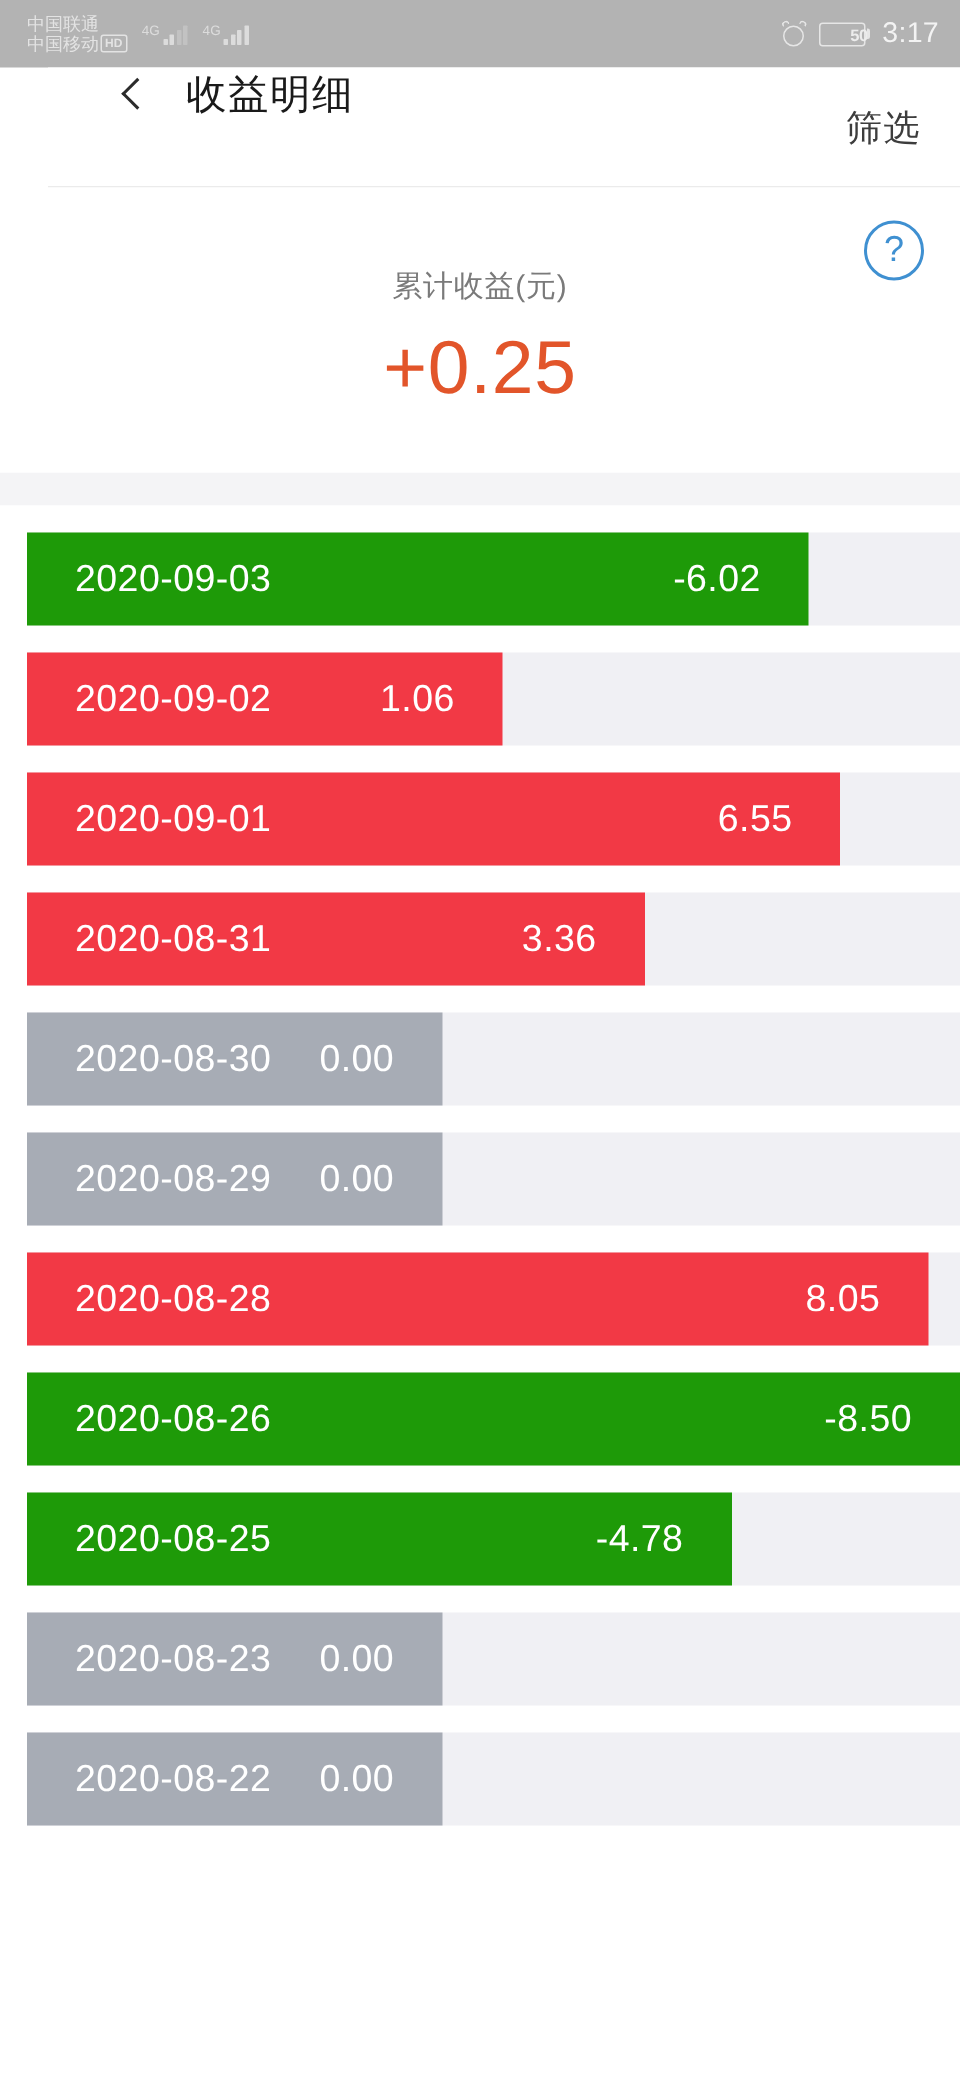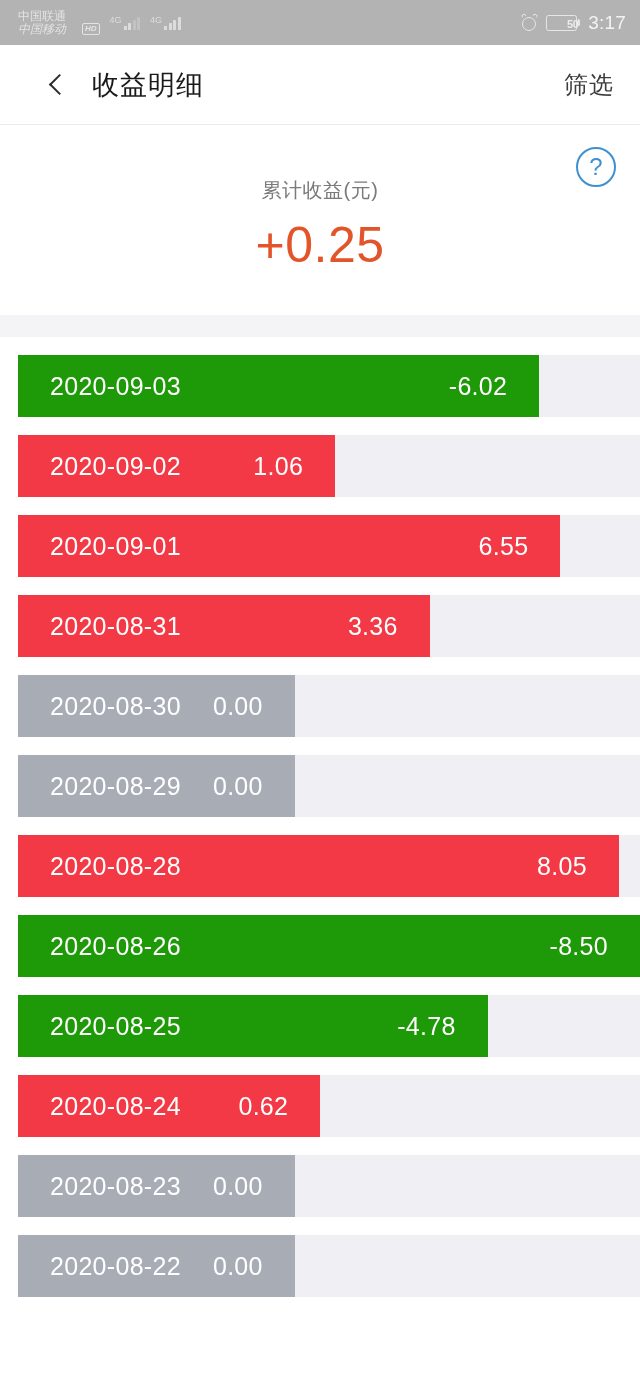--- a/index.html
+++ b/index.html
@@ -16,21 +16,21 @@
     height:45px;
     background:#b3b3b3;
     display:flex;
     align-items:center;
     padding:0 18px;
     position:relative;
   }
   .sb-left{ display:flex; align-items:center; gap:8px; }
   .carriers{ display:flex; flex-direction:column; justify-content:center; line-height:1.05; }
   .carrier{ font-size:12px; color:#e3e3e3; white-space:nowrap; }
-  .carrier-row{ display:flex; align-items:center; gap:16px;font-style:italic; }
+  .carrier-row{ display:flex; align-items:center; gap:1px; }
   .hd-badge{
     font-size:8px; color:#e3e3e3; border:1px solid #e3e3e3;
     border-radius:2px; padding:0 2px; line-height:10px; font-weight:bold;
     display:inline-block;
   }
   .sig-group{ display:flex; align-items:flex-end; gap:2px; margin-left:2px; }
   .sig-label{ font-size:9px; color:#dcdcdc; align-self:flex-start; line-height:9px; }
   .bars{ display:flex; align-items:flex-end; gap:1.5px; height:14px; }
   .bars i{ display:block; width:3px; background:#dcdcdc; border-radius:0.5px; }
   .bars i:nth-child(1){ height:4px; }
@@ -59,22 +59,22 @@
     border:1.6px solid #e6e6e6; border-radius:2.5px;
     width:31px; height:16px; display:flex; align-items:flex-end; justify-content:center;padding-left:23px;
   }
   .battery .pct{ font-size:11px; color:#ececec; font-weight:bold; letter-spacing:-0.3px; }
   .battery .tip{ width:2.5px; height:7px; background:#e6e6e6; border-radius:0 1.5px 1.5px 0; margin-left:1px; }
   .clock{ font-size:19px; color:#f3f3f3; letter-spacing:0.2px; }
 
   
   .navbar{
     height:80px; background:#ffffff;
-    display:flex; align-items:center; padding:0 40px;
-    position:relative; border-bottom:1px solid #ebebeb;
+    display:flex; padding:0 40px;
+    position:relative; border-bottom:1px solid #ebebeb;margin-left:32px;
   }
   .back-btn{
     width:34px; height:34px; display:flex; align-items:center; justify-content:center;
     cursor:pointer;
   }
   .chev{
     width:15px; height:15px;
     border-left:2.6px solid #2b2b2b; border-bottom:2.6px solid #2b2b2b;
     transform:rotate(45deg); margin-left:5px;
   }
@@ -238,26 +238,20 @@
         <span class="bar-amount">-8.50</span>
       </div>
     </div>
     <div class="bar-row">
       <div class="bar-fill" style="width: 75.5%; background: rgb(30, 154, 8);">
         <span class="bar-date">2020-08-25</span>
         <span class="bar-amount">-4.78</span>
       </div>
     </div>
     <div class="bar-row">
-      <div class="bar-fill" style="width: 48.6%; background: rgb(242, 57, 69);">
-        <span class="bar-date">2020-08-24</span>
-        <span class="bar-amount">0.62</span>
-      </div>
-    </div>
-    <div class="bar-row">
       <div class="bar-fill" style="width: 44.5%; background: rgb(167, 172, 181);">
         <span class="bar-date">2020-08-23</span>
         <span class="bar-amount">0.00</span>
       </div>
     </div>
     <div class="bar-row">
       <div class="bar-fill" style="width: 44.5%; background: rgb(167, 172, 181);">
         <span class="bar-date">2020-08-22</span>
         <span class="bar-amount">0.00</span>
       </div>

